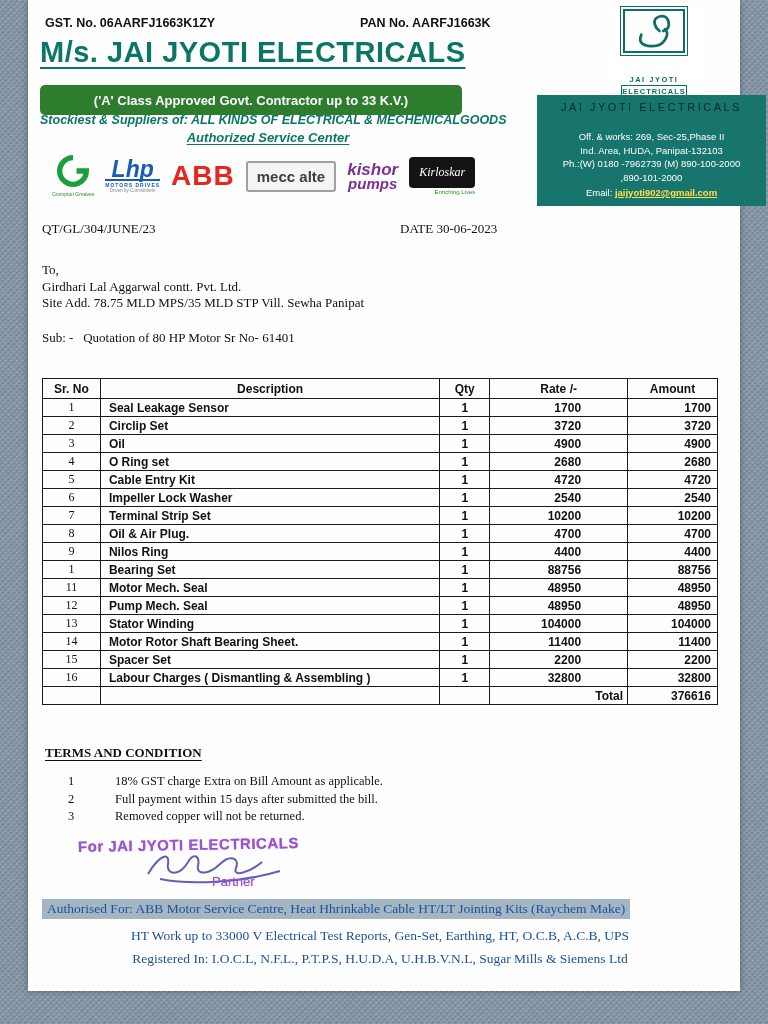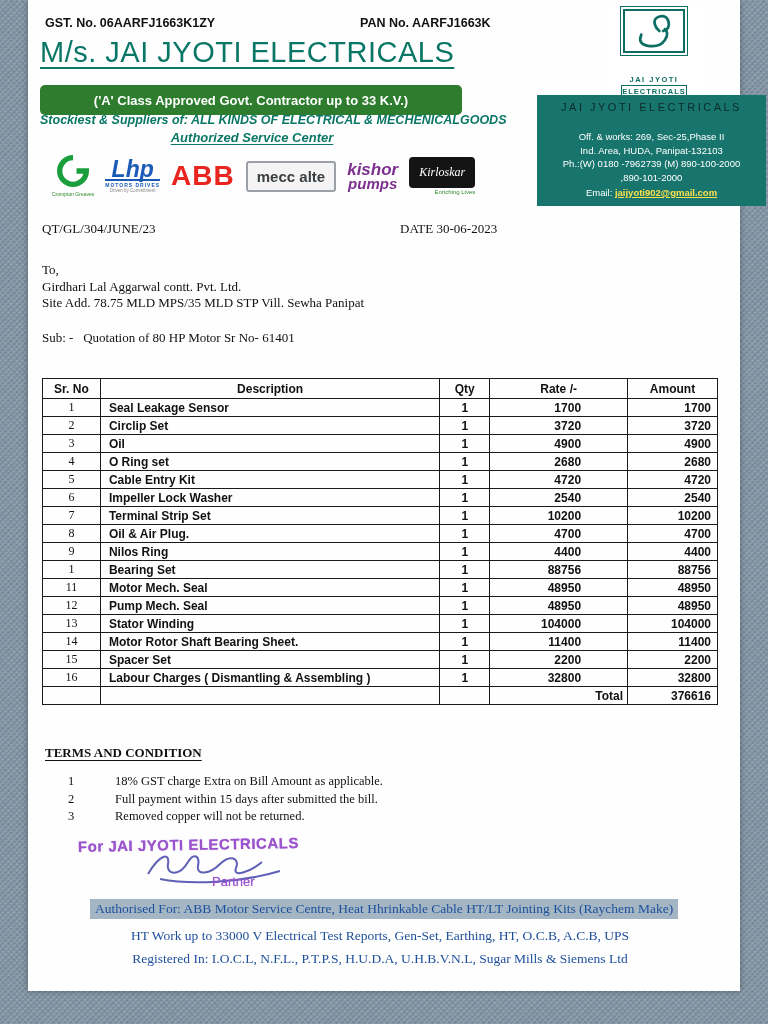--- a/index.html
+++ b/index.html
@@ -16,27 +16,27 @@
   }
   .paper{
     position:absolute; left:28px; top:0; width:712px; height:991px;
     background:#fefefe; box-shadow:0 0 6px rgba(0,0,0,.35);
   }
   .abs{ position:absolute; }
 
   
   .gst-line{ left:45px; top:16px; font-family:"Liberation Sans",sans-serif; font-weight:bold; font-size:12.5px; color:#111; }
   .pan-line{ left:360px; top:16px; font-family:"Liberation Sans",sans-serif; font-weight:bold; font-size:12.5px; color:#111; }
-  .company{ left:40px; top:36px; font-family:"Liberation Sans",sans-serif; font-weight:normal; font-size:29px; color:#0a7766; letter-spacing:.5px;
+  .company{ left:40px; top:36px; font-family:"Liberation Sans",sans-serif; font-weight:bold; font-size:29px; color:#0a7766; letter-spacing:.5px;
             text-decoration:underline; text-decoration-thickness:2px; text-underline-offset:5px; }
   .banner{ left:40px; top:85px; width:422px; height:30px; background:#2e7d2e; border-radius:5px;
            color:#fff; font-family:"Liberation Sans",sans-serif; font-weight:bold; font-size:13px;
            display:flex; align-items:center; justify-content:center; }
   .stockiest{ left:40px; top:113px; font-family:"Liberation Sans",sans-serif; font-weight:bold; font-style:italic; font-size:12.5px; color:#0a7766; }
-  .service{ left:40px; top:130px; width:424px; text-align:center; font-family:"Liberation Sans",sans-serif;
+  .service{ left:56px; top:130px; width:424px; text-align:center; font-family:"Liberation Sans",sans-serif;
             font-weight:bold; font-style:italic; font-size:13px; color:#0a7766;
             text-decoration:underline; text-underline-offset:2px; }
 
   
   .logos{ left:52px; top:149px; width:475px; height:54px; display:flex; align-items:center; gap:11px; }
   .logo{ flex:0 0 auto; text-align:center; }
   .cg-cap{ font-size:5px; color:#2e8b2e; font-family:"Liberation Sans",sans-serif; }
   .lhp-text{ color:#1a5bb8; font-family:"Liberation Sans",sans-serif; font-weight:bold; font-style:italic; font-size:23px; line-height:.9; border-bottom:2px solid #1a5bb8; }
   .lhp-sub{ font-size:5px; letter-spacing:1px; color:#1a5bb8; font-family:"Liberation Sans",sans-serif; font-weight:bold; margin-top:1px;}
   .lhp-tag{ font-size:4.5px; color:#888; font-family:"Liberation Sans",sans-serif; }
@@ -88,21 +88,21 @@
   .term-num{ position:absolute; left:26px; }
   .term-text{ position:absolute; left:73px; }
 
   
   .stamp-for{ left:78px; top:836px; font-family:"Liberation Sans",sans-serif; font-weight:bold; font-size:15px;
               color:#9a53cc; letter-spacing:.5px; text-shadow:0 0 1px rgba(154,83,204,.8); transform:rotate(-1deg); }
   .signature{ left:140px; top:846px; }
   .partner{ left:212px; top:874px; font-family:"Liberation Sans",sans-serif; font-size:13px; color:#9a53cc; text-shadow:0 0 1px rgba(154,83,204,.7); }
 
   
-  .footer1{ left:42px; top:899px; font-size:13.5px; color:#1d4f9b; background:#a4b6c4; padding:2px 5px; display:inline-block;margin-left:48px; }
+  .footer1{ left:42px; top:899px; font-size:13.5px; color:#1d4f9b; background:#a4b6c4; padding:2px 5px; display:inline-block; }
   .footer2{ left:42px; top:928px; width:676px; text-align:center; font-size:13.5px; color:#1d4f9b; }
   .footer3{ left:42px; top:951px; width:676px; text-align:center; font-size:13.5px; color:#1d4f9b; }
 </style>
 </head>
 <body>
 
 <div class="canvas">
   <div class="paper"></div>
 
   <div class="abs gst-line">GST. No. 06AARFJ1663K1ZY</div>

